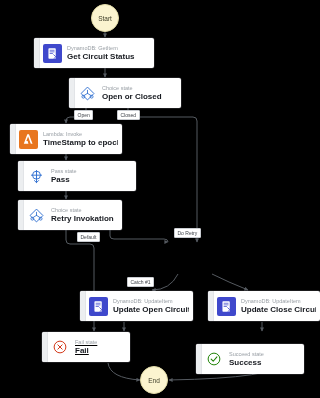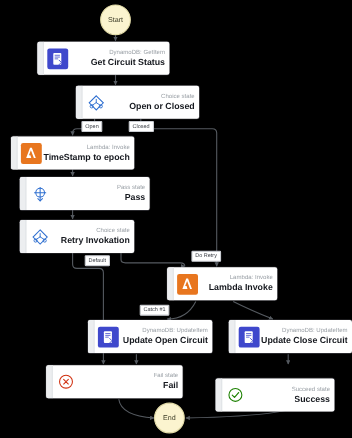--- a/index.html
+++ b/index.html
@@ -84,21 +84,20 @@
   .sq.lambda { background: #e8761f; }
   .sq.plain  { background: transparent; }
   .labels {
     flex: 1 1 auto;
     display: flex;
     flex-direction: column;
     justify-content: center;
     padding-left: 3px;
     padding-right: 4px;
     min-width: 0;
-    align-items: flex-end;
   }
   .sub {
     font-size: 5.5px;
     color: #9aa0a6;
     line-height: 7px;
     white-space: nowrap;
     overflow: hidden;
   }
   .ttl {
     font-size: 8px;
@@ -261,35 +260,20 @@
     <div class="labels">
       <div class="sub">Choice state</div>
       <div class="ttl">Retry Invokation</div>
     </div>
   </div>
 
   <div class="elabel" style="left:174px; top:228px;">Do Retry</div>
 
   <div class="elabel" style="left:77px; top:232px;">Default</div>
 
-  <div class="node" style="left:152px; top:243px; width:100px;">
-    <div class="grip"></div>
-    <div class="iconbox">
-      <div class="sq lambda">
-        <svg width="14" height="14" viewBox="0 0 16 16">
-          <path d="M3.2 13.4 L7.2 2.6 L9.1 2.6 L13.2 13.4 L11.2 13.4 L8.1 5.2
-                   L6.1 10.4 L7.6 10.4 L8.5 13.4 Z" fill="#ffffff"></path>
-        </svg>
-      </div>
-    </div>
-    <div class="labels">
-      <div class="sub">Lambda: Invoke</div>
-      <div class="ttl">Lambda Invoke</div>
-    </div>
-  </div>
 
   <div class="elabel" style="left:127px; top:277px;">Catch #1</div>
 
   <div class="node" style="left:80px; top:291px; width:113px;">
     <div class="grip"></div>
     <div class="iconbox">
       <div class="sq dynamo">
         <svg width="13" height="13" viewBox="0 0 16 16">
           <rect x="3" y="1.5" width="9" height="13" rx="1" fill="#ffffff"></rect>
           <path d="M5 4h5 M5 6h5 M5 8h3" stroke="#3f48cc" stroke-width="0.9" stroke-linecap="round" fill="none"></path>
@@ -313,21 +297,21 @@
           <path d="M9.5 9.5l2.5 2.5-2.5 2.5" stroke="#3f48cc" stroke-width="1" fill="none" stroke-linecap="round" stroke-linejoin="round"></path>
         </svg>
       </div>
     </div>
     <div class="labels">
       <div class="sub">DynamoDB: UpdateItem</div>
       <div class="ttl">Update Close Circuit</div>
     </div>
   </div>
 
-  <div class="node" style="left:42px; top:332px; width:124px;">
+  <div class="node" style="left:42px; top:332px; width:88px;text-decoration:underline;">
     <div class="grip"></div>
     <div class="iconbox">
       <div class="sq plain">
         <svg width="16" height="16" viewBox="0 0 18 18">
           <circle cx="9" cy="9" r="6.6" fill="none" stroke="#d13212" stroke-width="1.1"></circle>
           <path d="M6.6 6.6 L11.4 11.4 M11.4 6.6 L6.6 11.4" stroke="#d13212" stroke-width="1.1" stroke-linecap="round"></path>
         </svg>
       </div>
     </div>
     <div class="labels">

